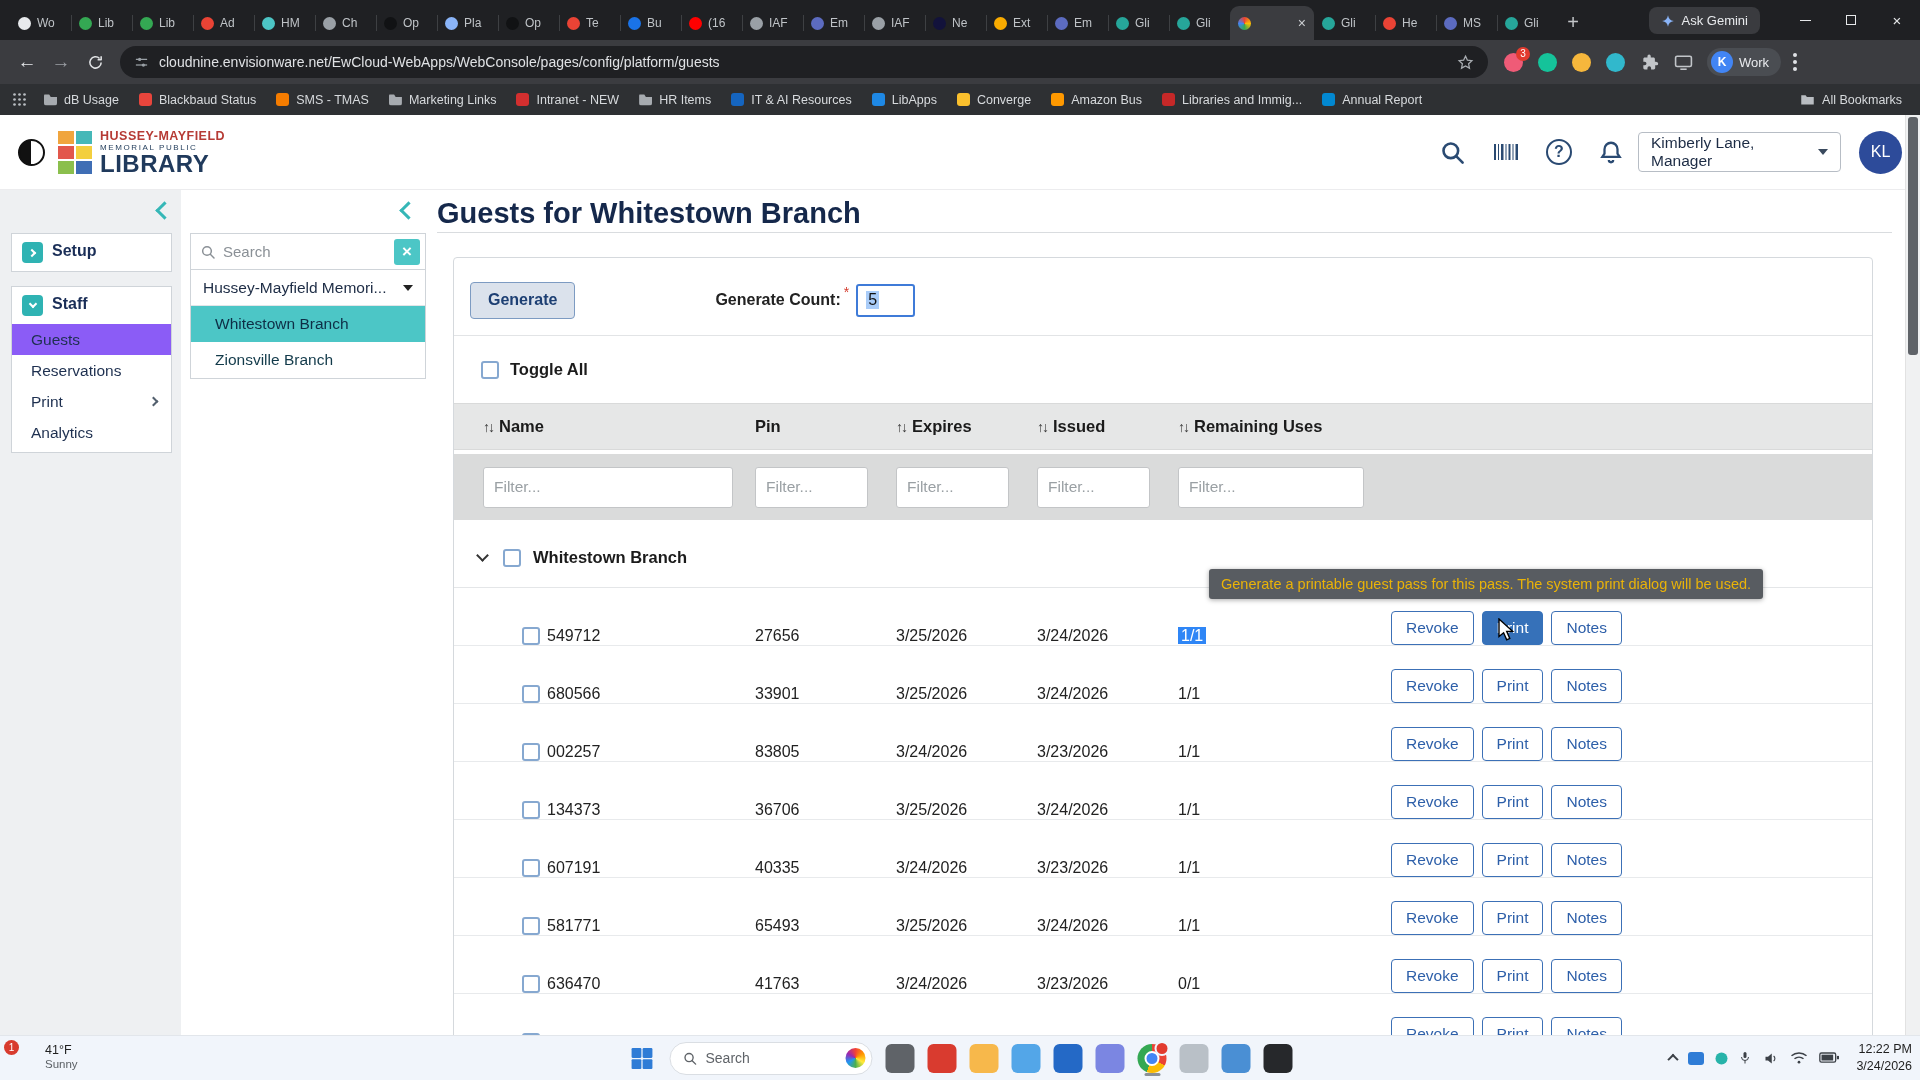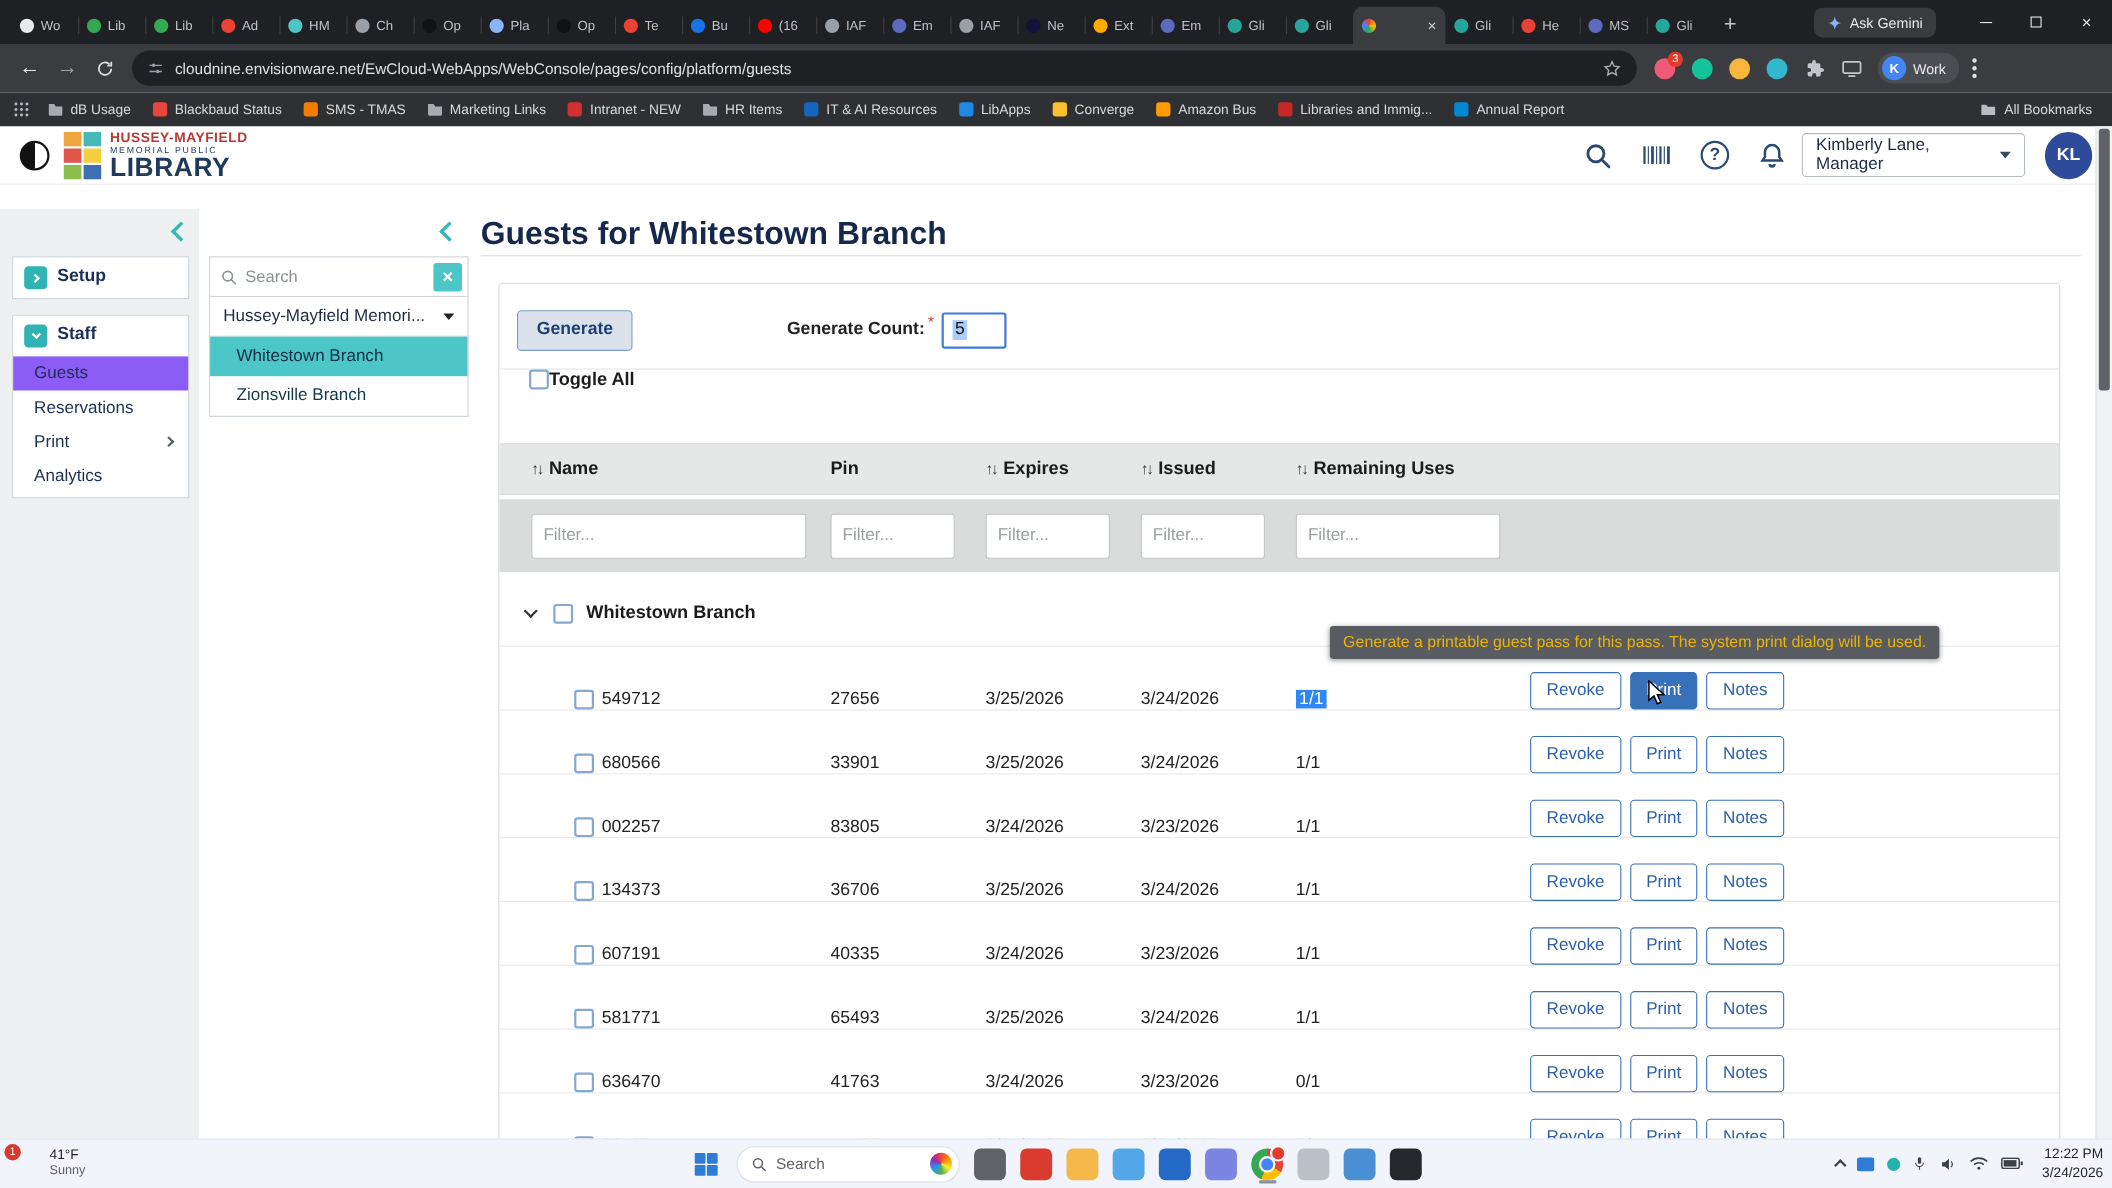--- a/index.html
+++ b/index.html
@@ -41,35 +41,35 @@
 
 
 .bmbar{position:absolute;top:84px;left:0;width:100%;height:31px;background:#2e3033;display:flex;align-items:center;padding:0 12px;gap:2px}
 .bm{display:flex;align-items:center;gap:7px;padding:3px 9px;color:#d7dadd;font-size:12.5px;white-space:nowrap}
 .bmfav{width:13px;height:13px;border-radius:3px;background:#9aa0a6;flex:0 0 13px}
 .bmfav.folder{background:#a7abb0;clip-path:polygon(0 12%,40% 12%,52% 30%,100% 30%,100% 94%,0 94%)}
 .gridicon{margin-right:6px;display:flex}
 .allbm{margin-left:auto;display:flex;align-items:center;gap:7px;color:#d7dadd;font-size:12.5px;padding-right:6px}
 
 
-.appheader{position:absolute;top:115px;left:0;width:100%;height:53px;background:#fff;display:flex;align-items:center;padding:0 18px;border-bottom:1px solid #ececee}
+.appheader{position:absolute;top:115px;left:0;width:100%;height:75px;background:#fff;display:flex;align-items:center;padding:0 18px;border-bottom:1px solid #ececee}
 .contrast{width:27px;height:27px;border-radius:50%;border:2px solid #111;background:linear-gradient(90deg,#111 50%,#fff 50%);flex:0 0 27px}
 .logo{display:flex;gap:8px;margin-left:13px;align-items:center}
 .mosaic{display:grid;grid-template-columns:16px 16px;grid-auto-rows:13px;gap:2px}
 .mosaic i{display:block}
 .lg1{color:#b63b35;font-weight:bold;font-size:12.5px;letter-spacing:.5px}
 .lg2{color:#27415f;font-size:8px;letter-spacing:1.6px}
 .lg3{color:#203a5c;font-weight:bold;font-size:24px;letter-spacing:.5px;line-height:1}
 .hicons{margin-left:auto;display:flex;align-items:center;gap:26px}
 .hicon{display:flex;align-items:center;justify-content:center}
 .qcircle{width:26px;height:26px;border:2.2px solid #2a4a72;border-radius:50%;display:flex;align-items:center;justify-content:center;color:#2a4a72;font-weight:bold;font-size:16px}
 .qcircle::before{content:"?"}
 .userselect{width:203px;height:40px;border:1.5px solid #b7bdc5;border-radius:4px;display:flex;align-items:center;padding:0 12px;gap:8px;color:#1d2c45;font-size:15.5px;margin-left:14px}
 .selchev{margin-left:auto;width:0;height:0;border-left:5.5px solid transparent;border-right:5.5px solid transparent;border-top:6.5px solid #3a4a5e}
-.avatar{width:43px;height:43px;border-radius:50%;background:#2d4b9a;color:#fff;font-weight:bold;font-size:16px;display:flex;align-items:center;justify-content:center;margin-left:18px}
+.avatar{width:43px;height:43px;border-radius:50%;background:#2d4b9a;color:#fff;font-weight:normal;font-size:16px;display:flex;align-items:center;justify-content:center;margin-left:18px}
 
 
 .appbody{position:absolute;top:190px;left:0;right:0;bottom:45px;background:#fff}
 .leftrail{position:absolute;left:0;top:0;width:181px;height:100%;background:#eef0f2}
 .chev-l-big{width:13px;height:13px;border-left:3.5px solid #35b7b7;border-bottom:3.5px solid #35b7b7;transform:rotate(45deg);display:block}
 .collapse1{position:absolute;left:158px;top:14px}
 .collapse2{position:absolute;left:402px;top:14px}
 .navbox{position:absolute;left:11px;width:161px;background:#fff;border:1px solid #cfd4d9}
 .navbox.b1{top:43px}
 .navbox.b2{top:96px;padding-bottom:4px}
@@ -97,21 +97,21 @@
 .pagetitle{margin:6px 13px 0 11px;font-size:29px;font-weight:bold;color:#15284b;line-height:34px;border-bottom:1px solid #d9dcdf;padding-bottom:2px}
 .card{margin:24px 32px 0 27px;background:#fff;border:1px solid #d5d9dd;border-radius:4px;height:1080px;padding-top:20px;overflow:hidden}
 .genrow{display:flex;align-items:center;padding:0 16px;height:44px}
 .genbtn{height:37px;padding:0 17px;background:#dbe2ec;border:1px solid #7d9bc2;border-radius:4px;color:#1d3f73;font-weight:bold;font-size:16px;display:flex;align-items:center;font-family:inherit}
 .cntwrap{margin-left:140px;display:flex;align-items:center}
 .cntlabel{font-weight:bold;font-size:16px;color:#222}
 .req{color:#d43c2e;font-size:14px;margin:0 3px;align-self:flex-start}
 .cntinput{width:59px;height:33px;border:2px solid #3f7bd8;border-radius:3px;margin-left:4px;display:flex;align-items:center;padding:0 8px;font-size:16px;color:#111}
 .cntinput .sel{background:#a9ccf8;padding:0 2px}
 .carddivider{height:1px;background:#e2e4e6;margin-top:13px}
-.togglerow{display:flex;align-items:flex-start;height:67px;padding-left:27px;}
+.togglerow{display:flex;align-items:center;height:67px;padding-left:27px;gap:11px}
 .togglelabel{font-weight:bold;font-size:16.5px;color:#1c1c1c}
 .cbox{width:18px;height:18px;border:2px solid #86a8d0;border-radius:3px;background:#fff;flex:0 0 18px}
 .thead{height:47px;background:#e6e7e7;border-top:1px solid #d9dada;border-bottom:1px solid #d9dada;display:flex;align-items:center;padding-left:29px;font-weight:bold;font-size:16.5px;color:#1b1b1b}
 .hcell{display:flex;align-items:center;gap:6px}
 .h1{width:272px}.h2{width:141px}.h3{width:141px}.h4{width:141px}
 .sort::before{content:"\2191\2193";letter-spacing:-2px;font-size:14px;color:#3a3a3a;font-weight:normal}
 .filters{height:66px;background:#dadbdb;margin-top:4px;display:flex;align-items:center;padding-left:29px}
 .filters input{height:41px;border:1px solid #c3c5c7;border-radius:3px;padding:0 10px;font-size:15.5px;color:#333;background:#fff;font-family:inherit;outline:none}
 .filters input::placeholder{color:#9aa0a4}
 .f1{width:250px;margin-right:22px}.f2,.f3,.f4{width:113px;margin-right:28px}.f5{width:186px}

